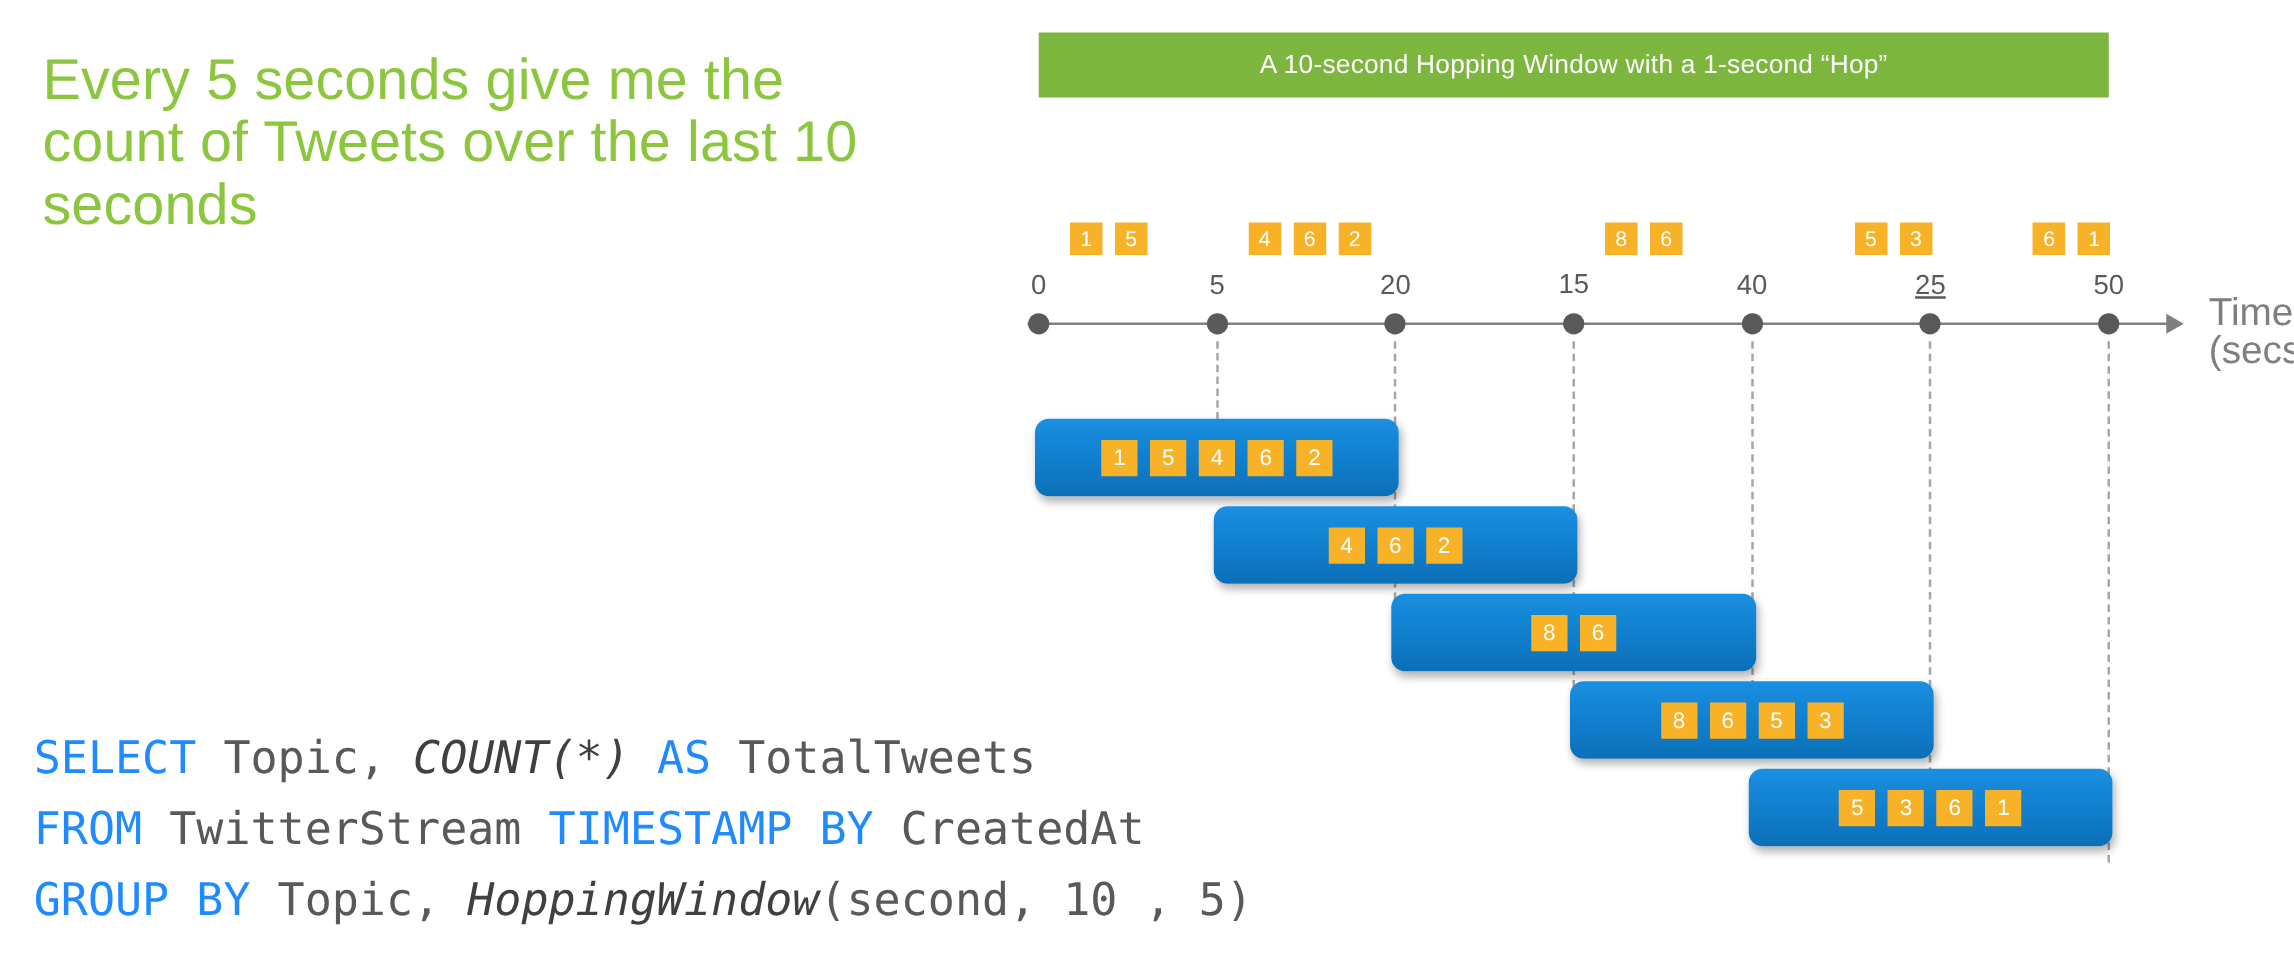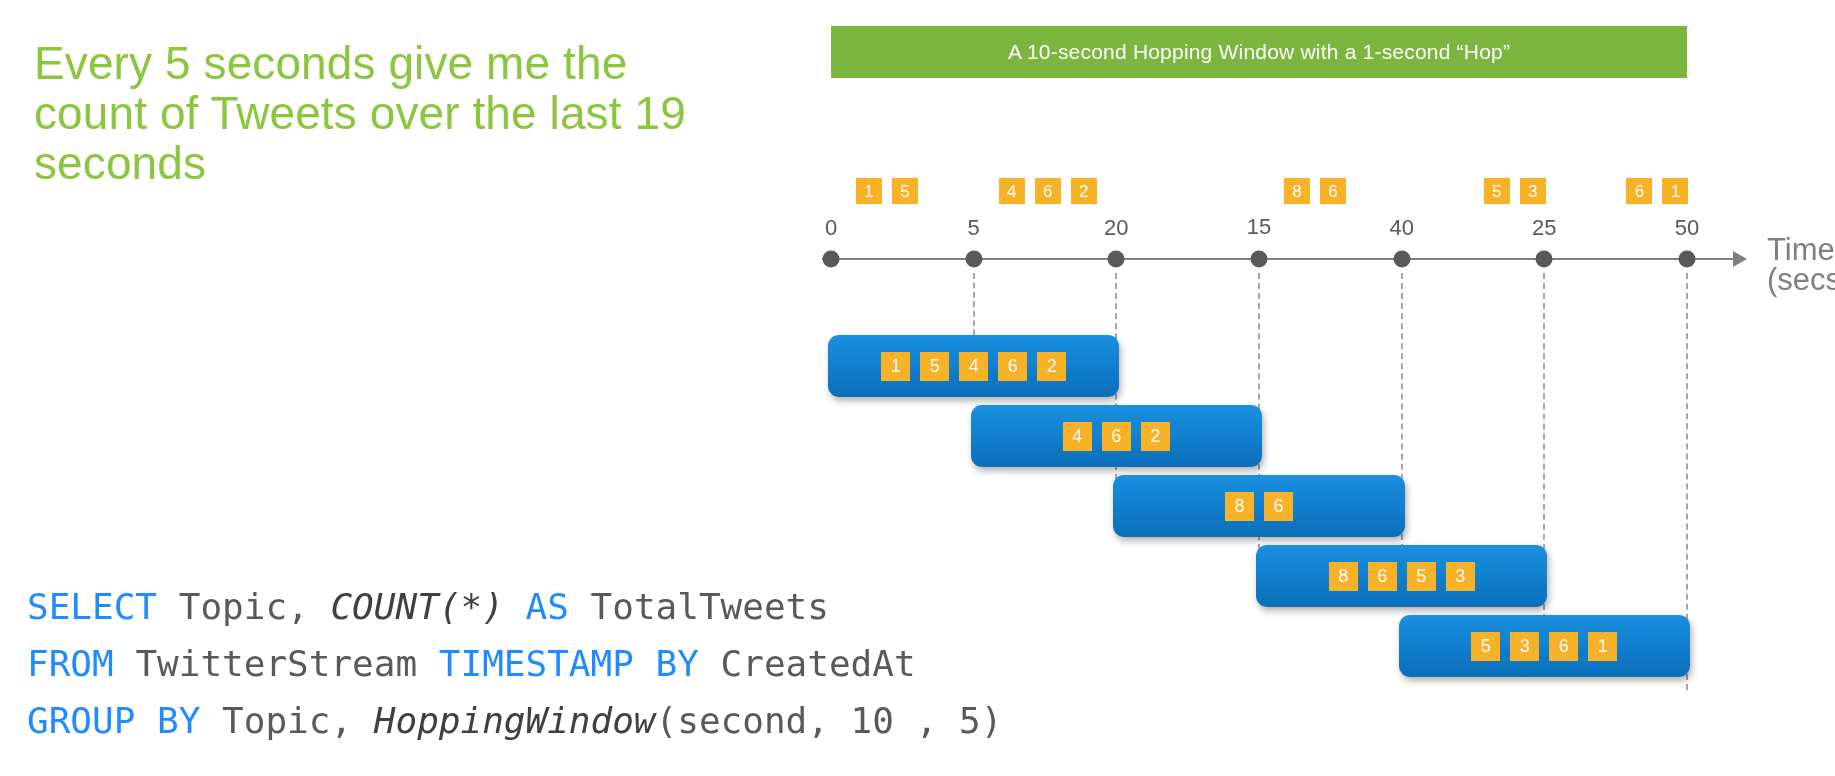--- a/index.html
+++ b/index.html
@@ -142,21 +142,21 @@
     line-height: 57px;
     white-space: pre;
   }
   .kw  { color: #1F8BFF; }
   .fn  { color: #404040; font-style: italic; }
   .id  { color: #595959; }
 </style>
 </head>
 <body>
 
-<div id="headline">Every 5 seconds give me the count of Tweets over the last 19 seconds</div>
+<div id="headline">Every 5 seconds give me the count of Tweets over the last 10 seconds</div>
 
 <div id="banner">
   <span id="banner-label">A 10-second Hopping Window with a 1-second “Hop”</span>
 </div>
 
 <div id="timeline">
     <div class="axis-line" style="left: 822px; top: 258px; width: 920px;"></div>
     <div class="axis-arrow" style="left: 1733px; top: 251px;"></div>
     <div id="axis-caption" style="left: 1767px; top: 235px;">Time
 (secs)</div>
@@ -168,21 +168,21 @@
     <div class="tick-dot" style="left: 1116.33px; top: 259px;"></div>
     <div class="tick-label" style="left: 1116.33px; top: 217px;">20</div>
     <div class="drop-line" style="left: 1116.33px; top: 273px; height: 217px;"></div>
     <div class="tick-dot" style="left: 1259px; top: 259px;"></div>
     <div class="tick-label" style="left: 1259px; top: 216px;">15</div>
     <div class="drop-line" style="left: 1259px; top: 273px; height: 287px;"></div>
     <div class="tick-dot" style="left: 1401.67px; top: 259px;"></div>
     <div class="tick-label" style="left: 1401.67px; top: 217px;">40</div>
     <div class="drop-line" style="left: 1401.67px; top: 273px; height: 287px;"></div>
     <div class="tick-dot" style="left: 1544.33px; top: 259px;"></div>
-    <div class="tick-label" style="left: 1544.33px; top: 217px;">25</div>
+    <div class="tick-label" style="left: 1544.33px; top: 217px; text-decoration: underline;">25</div>
     <div class="drop-line" style="left: 1544.33px; top: 273px; height: 357px;"></div>
     <div class="tick-dot" style="left: 1687px; top: 259px;"></div>
     <div class="tick-label" style="left: 1687px; top: 217px;">50</div>
     <div class="drop-line" style="left: 1687px; top: 273px; height: 417px;"></div>
     <div class="chip" style="left: 856px; top: 178px;">1</div>
     <div class="chip" style="left: 892px; top: 178px;">5</div>
     <div class="chip" style="left: 998.667px; top: 178px;">4</div>
     <div class="chip" style="left: 1034.67px; top: 178px;">6</div>
     <div class="chip" style="left: 1070.67px; top: 178px;">2</div>
     <div class="chip" style="left: 1284px; top: 178px;">8</div>

